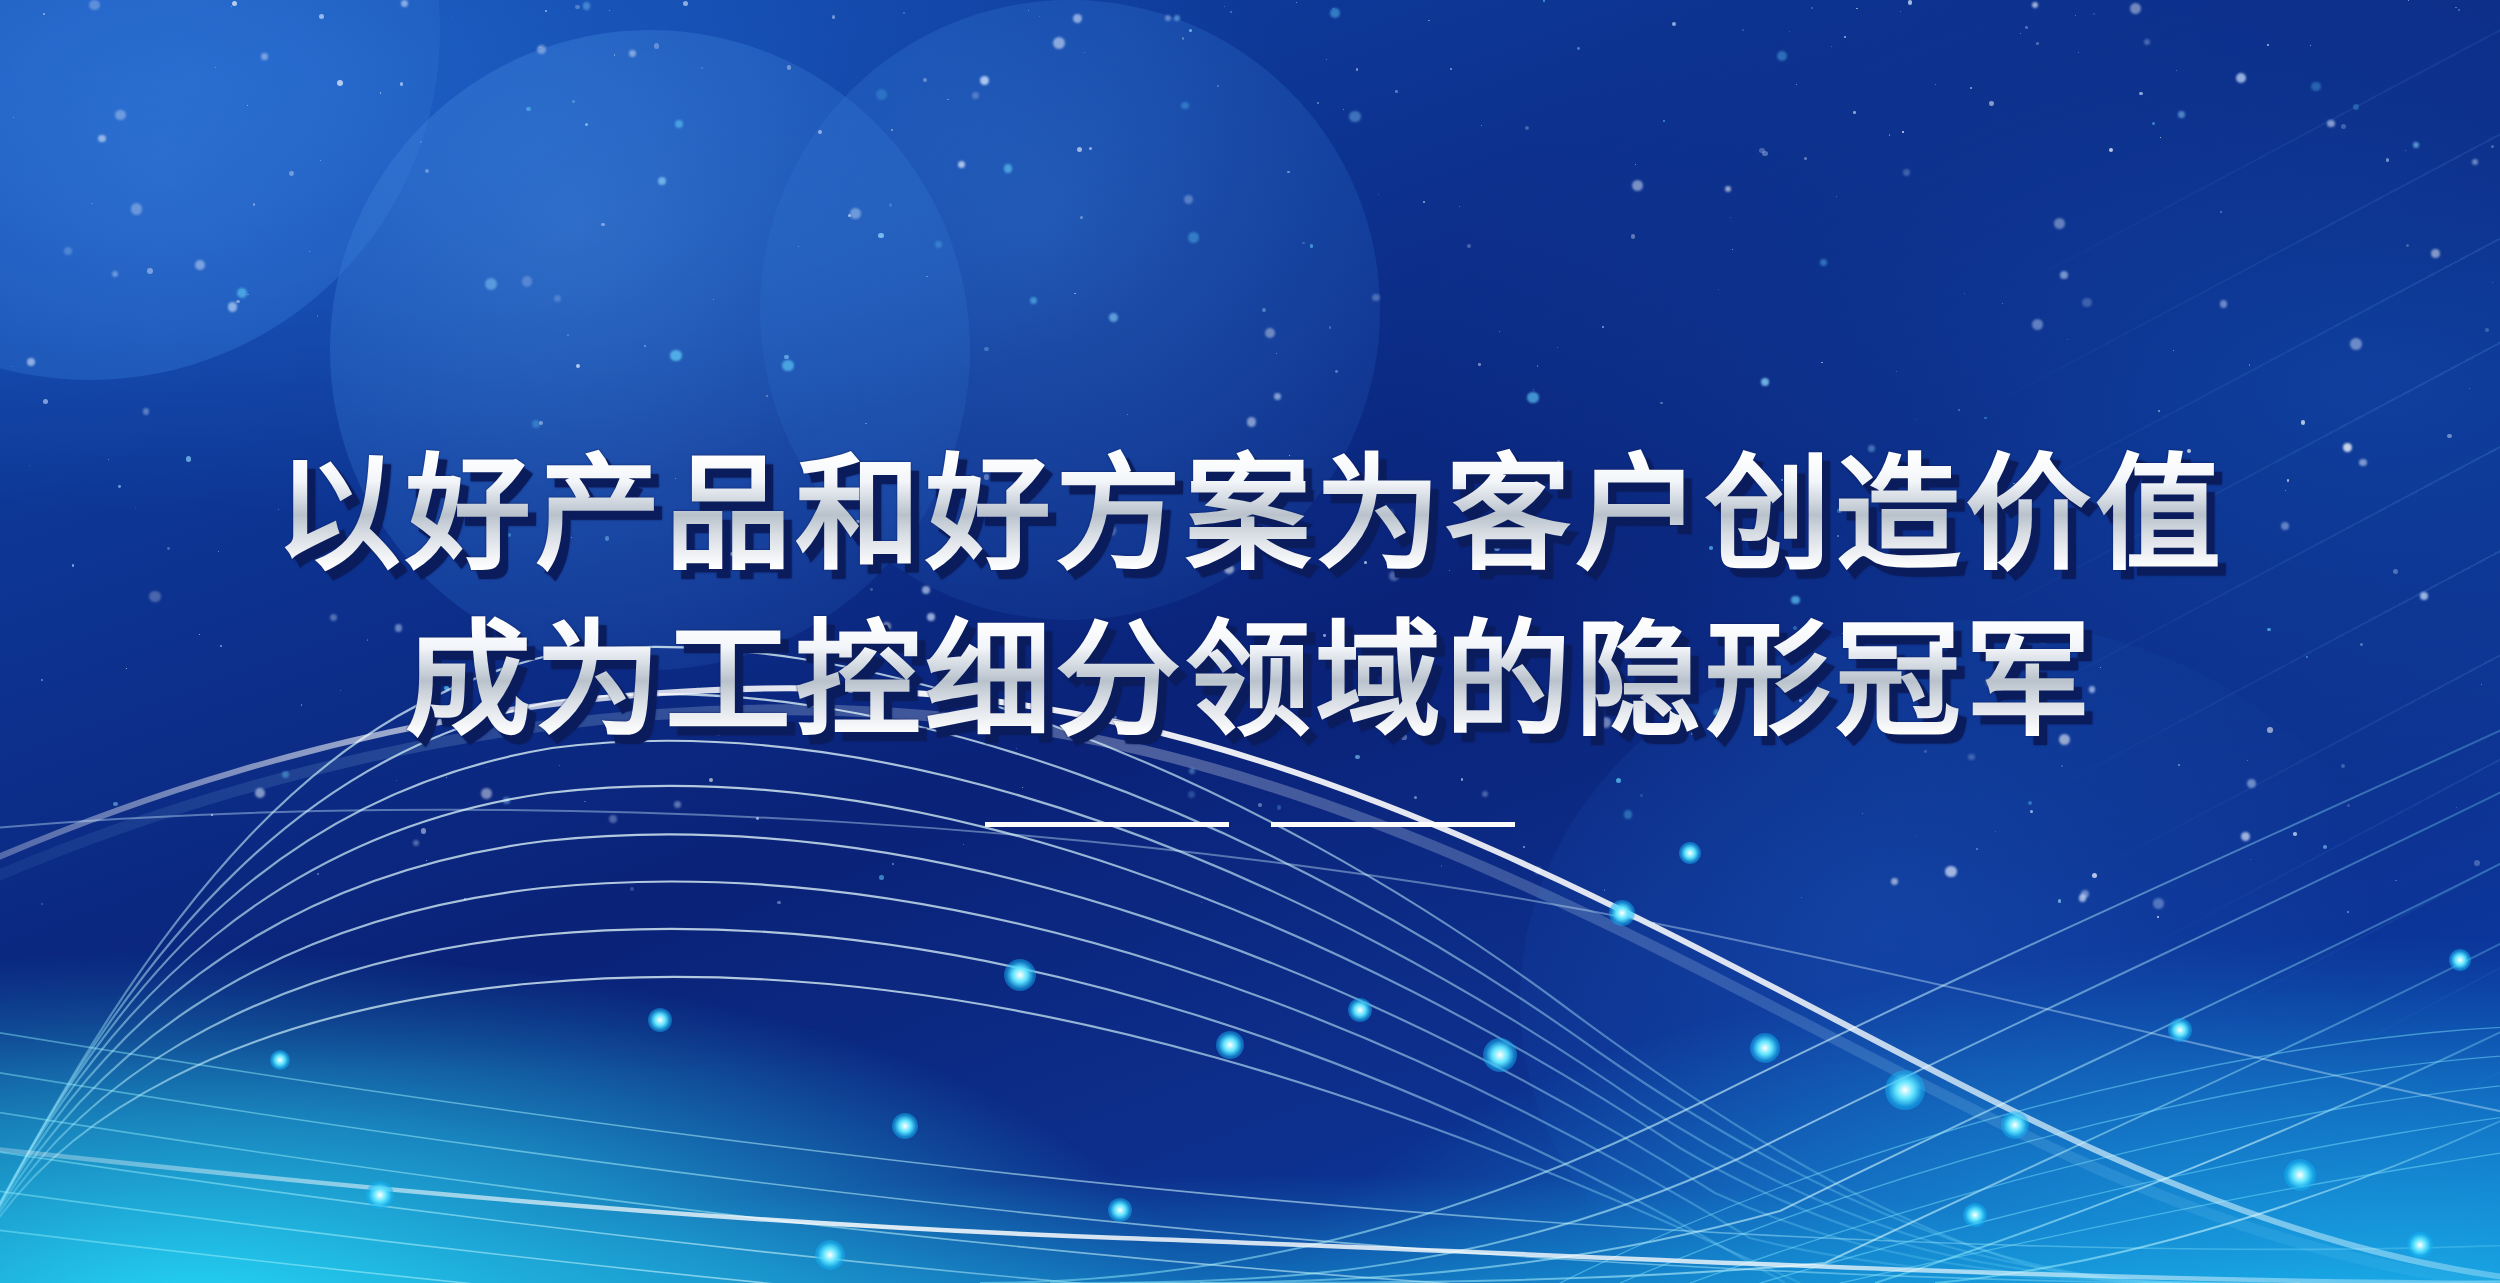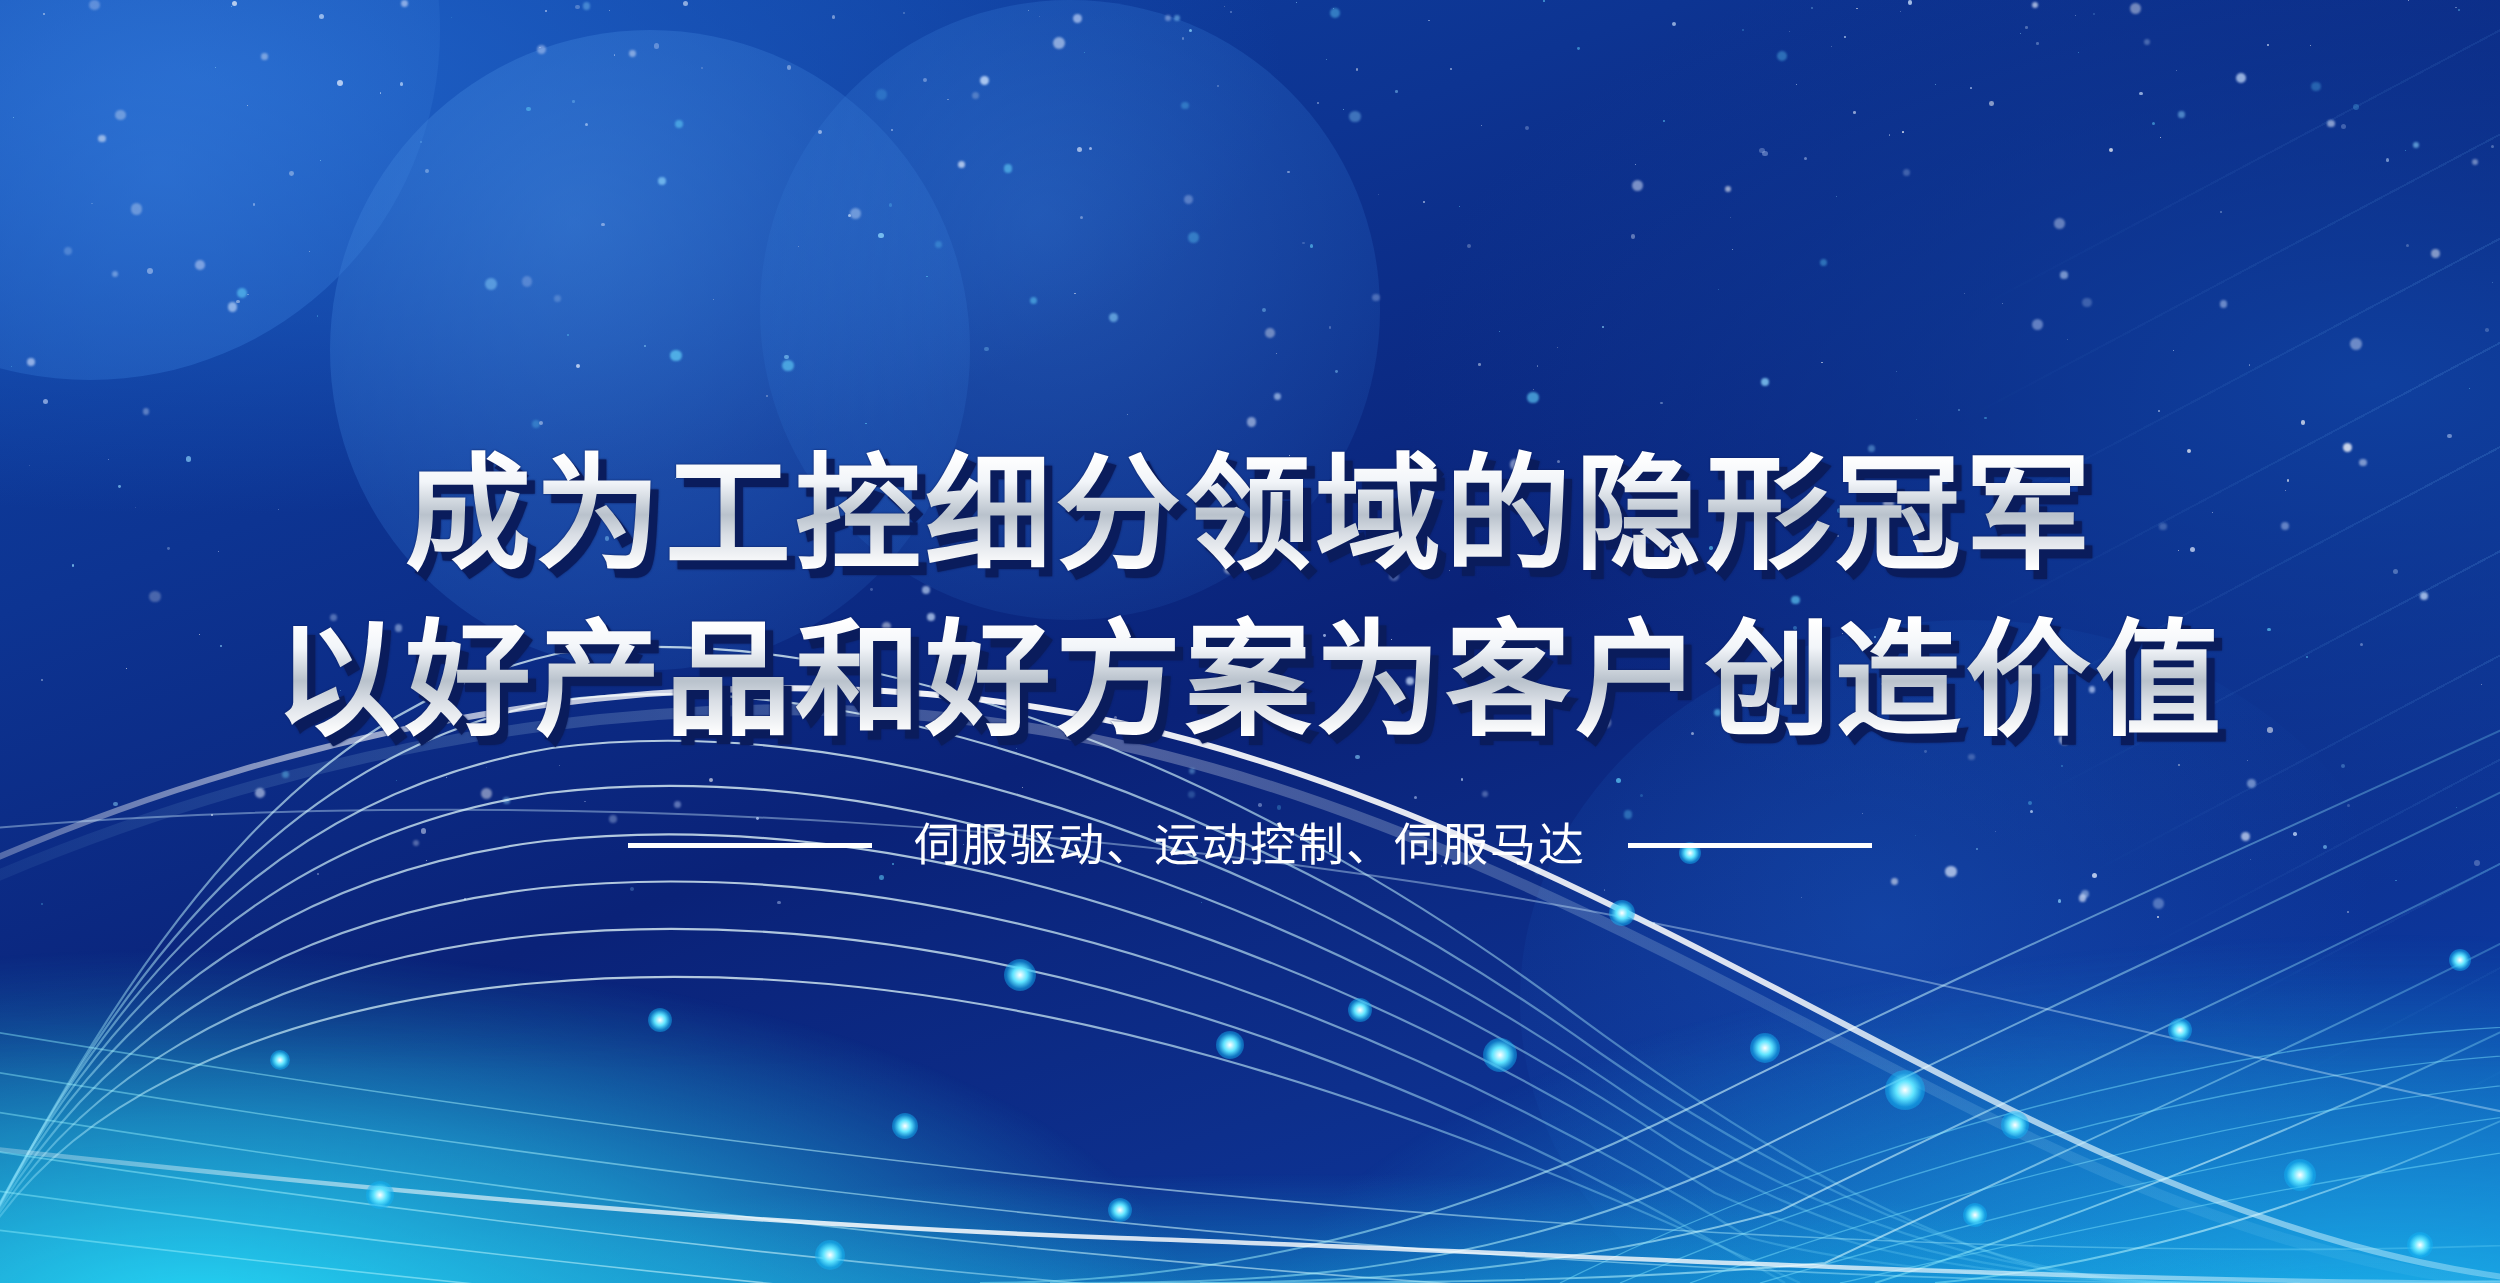--- a/index.html
+++ b/index.html
@@ -682,24 +682,23 @@
       <div class="glow-dot" style="left: 366px; top: 1181px; width: 28px; height: 28px;"></div>
       <div class="glow-dot" style="left: 270px; top: 1050px; width: 20px; height: 20px;"></div>
       <div class="glow-dot" style="left: 1108px; top: 1198px; width: 24px; height: 24px;"></div>
       <div class="glow-dot" style="left: 815px; top: 1240px; width: 30px; height: 30px;"></div>
       <div class="glow-dot" style="left: 2449px; top: 949px; width: 22px; height: 22px;"></div>
       <div class="glow-dot" style="left: 1963px; top: 1203px; width: 24px; height: 24px;"></div>
     </div>
 
   <div class="content">
 
+    <div class="headline">以好产品和好方案为客户创造价值</div>
+
     <div class="headline">成为工控细分领域的隐形冠军</div>
-
-    <div class="headline">以好产品和好方案为客户创造价值</div>
 
     <div class="subtitle-row">
       <span class="rule"></span>
-      <span class="subtitle">伺服驱动、运动控制、伺服马达</span>
       <span class="rule"></span>
     </div>
 
   </div>
 </div>
 
 </body></html>

